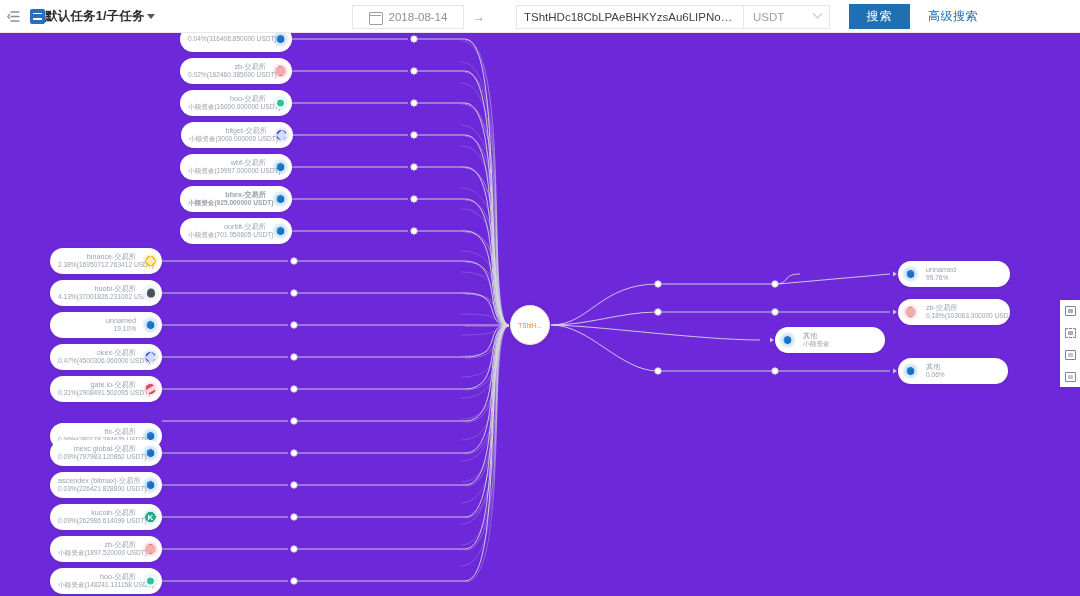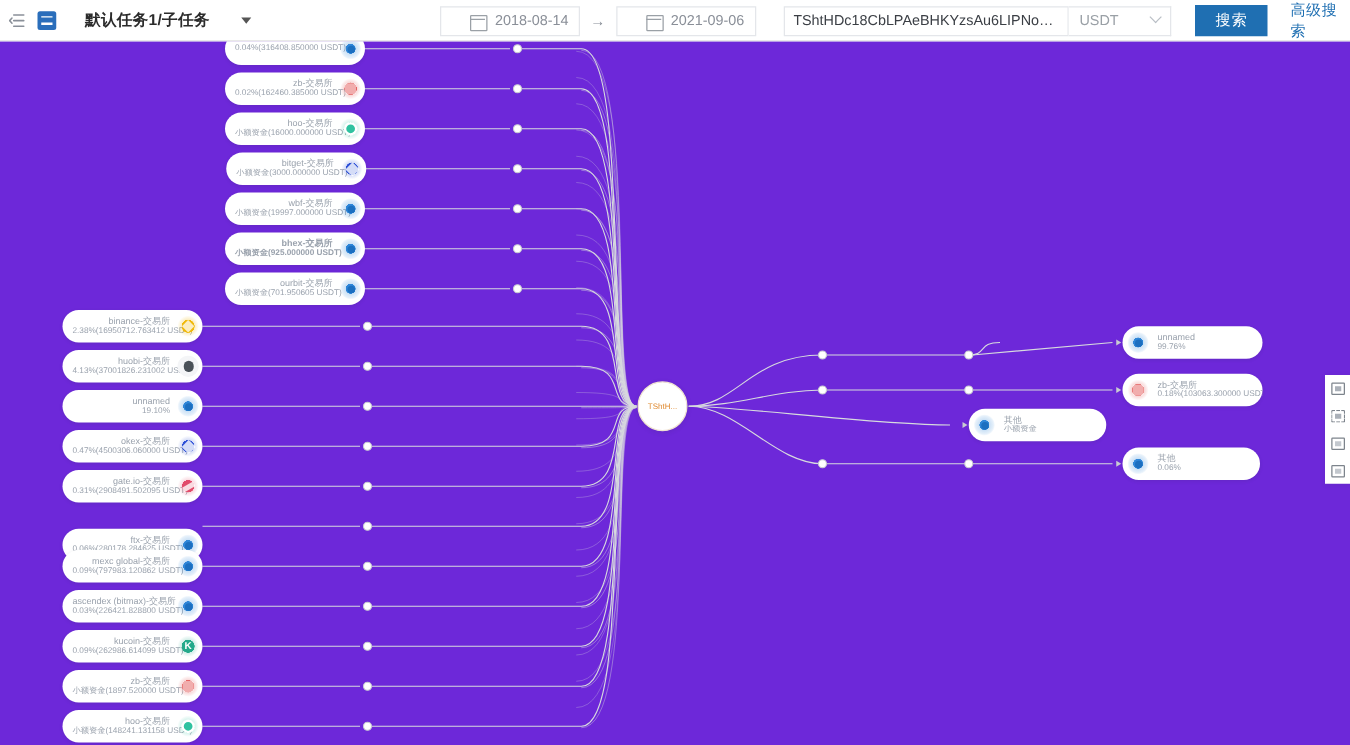--- a/index.html
+++ b/index.html
@@ -18,21 +18,21 @@
     border-bottom: 1px solid #e8e8e8;
     display: flex; align-items: center;
     z-index: 40;
   }
   .collapse-btn {
     width: 26px; height: 33px;
     display: flex; align-items: center; justify-content: center;
     cursor: pointer;
   }
   .task-chip {
-    display: flex; align-items: center; gap: 23px;
+    display: flex; align-items: center; gap: 0;
     height: 33px; padding: 0 4px 0 4px;
     cursor: pointer;
   }
   .task-icon {
     width: 15px; height: 15px; border-radius: 2px;
     background: #2a6ebb;
     display: flex; align-items: center; justify-content: center;
   }
   .task-icon i {
     display: block; width: 9px; height: 7px;
@@ -51,21 +51,22 @@
   }
 
   .toolbar-right {
     position: absolute; left: 352px; top: 0;
     height: 33px; display: flex; align-items: center; gap: 0;
   }
   .date-field {
     display: flex; align-items: center; gap: 8px;
     height: 24px; width: 112px;
     border: 1px solid #e4e6ea; background: #fff;
-    padding: 0 23px;
+    padding: 0 3px;
+    justify-content: center;
   }
   .cal-icon { width: 12px; height: 12px; position: relative; flex: none; }
   .cal-icon::before {
     content: ""; position: absolute; left: 0; top: 1.5px;
     width: 12px; height: 10.5px;
     border: 1px solid #9aa0a6; border-radius: 1px;
   }
   .cal-icon::after {
     content: ""; position: absolute; left: 0; top: 1.5px;
     width: 12px; height: 3px; border-bottom: 1px solid #9aa0a6;
@@ -266,24 +267,20 @@
 
   <div class="toolbar-right">
 
     <div class="date-field">
       <span class="cal-icon"></span>
       <span class="date-text">2018-08-14</span>
     </div>
 
     <span class="arrow-sep">→</span>
 
-    <div class="date-field">
-      <span class="cal-icon"></span>
-      <span class="date-text">2021-09-06</span>
-    </div>
 
     <div class="addr-field">
       <span class="addr-text">TShtHDc18CbLPAeBHKYzsAu6LIPNo4L2TT</span>
     </div>
 
     <div class="coin-select">
       <span class="coin-text">USDT</span>
       <span class="chev"></span>
     </div>
 

